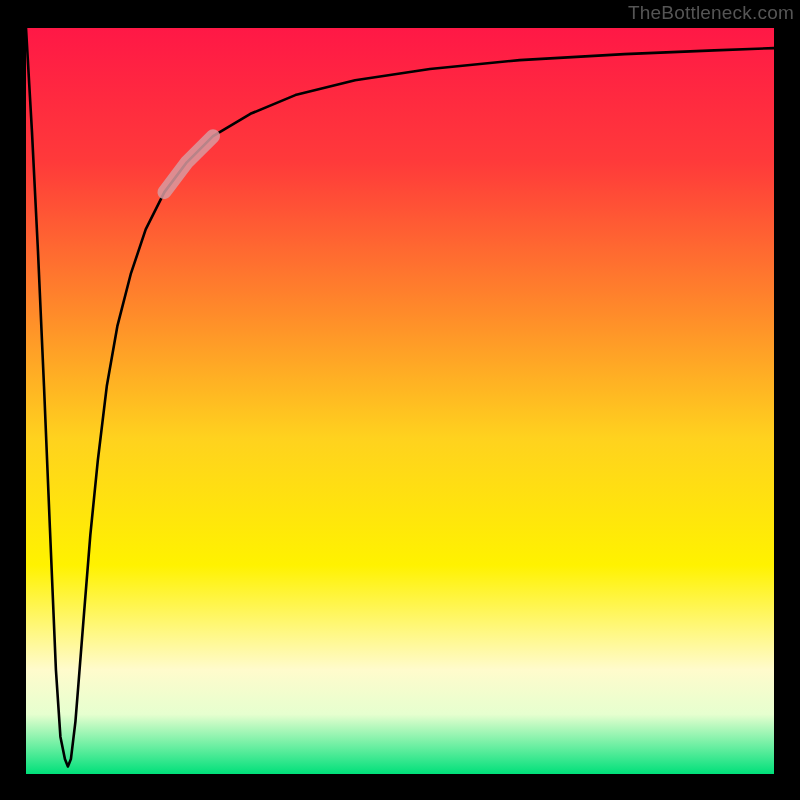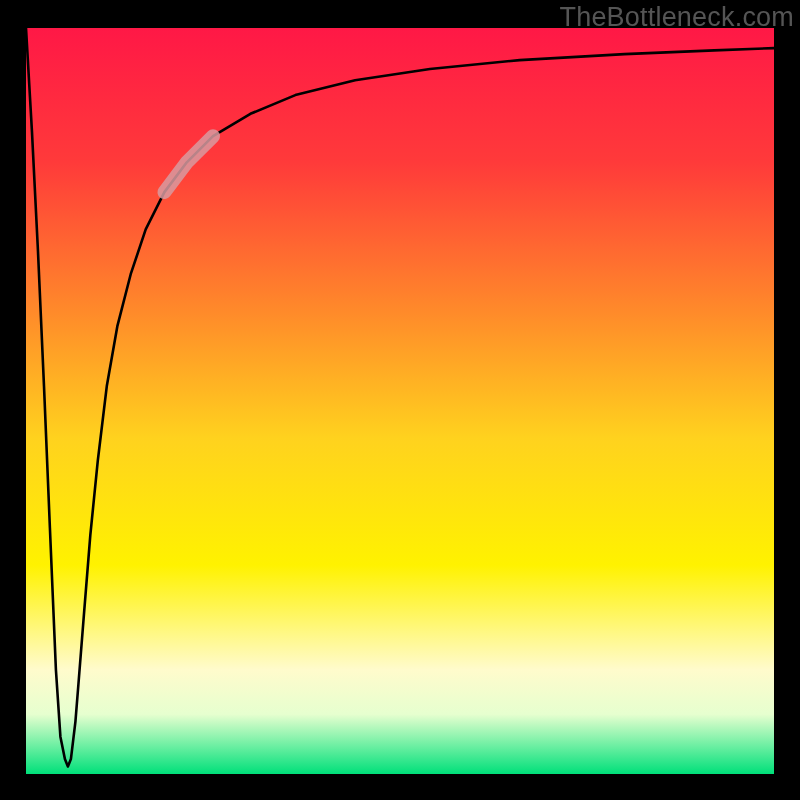--- a/index.html
+++ b/index.html
@@ -14,21 +14,21 @@
   .stage {
     position: relative;
     width: 800px;
     height: 800px;
   }
   .watermark {
     position: absolute;
     top: 2px;
     right: 6px;
     color: #555;
-    font-size: 27px;
+    font-size: 19px;
     font-weight: 400;
     letter-spacing: 0.2px;
     z-index: 5;
     user-select: none;
   }
   svg.chart {
     position: absolute;
     top: 0;
     left: 0;
     width: 800px;

